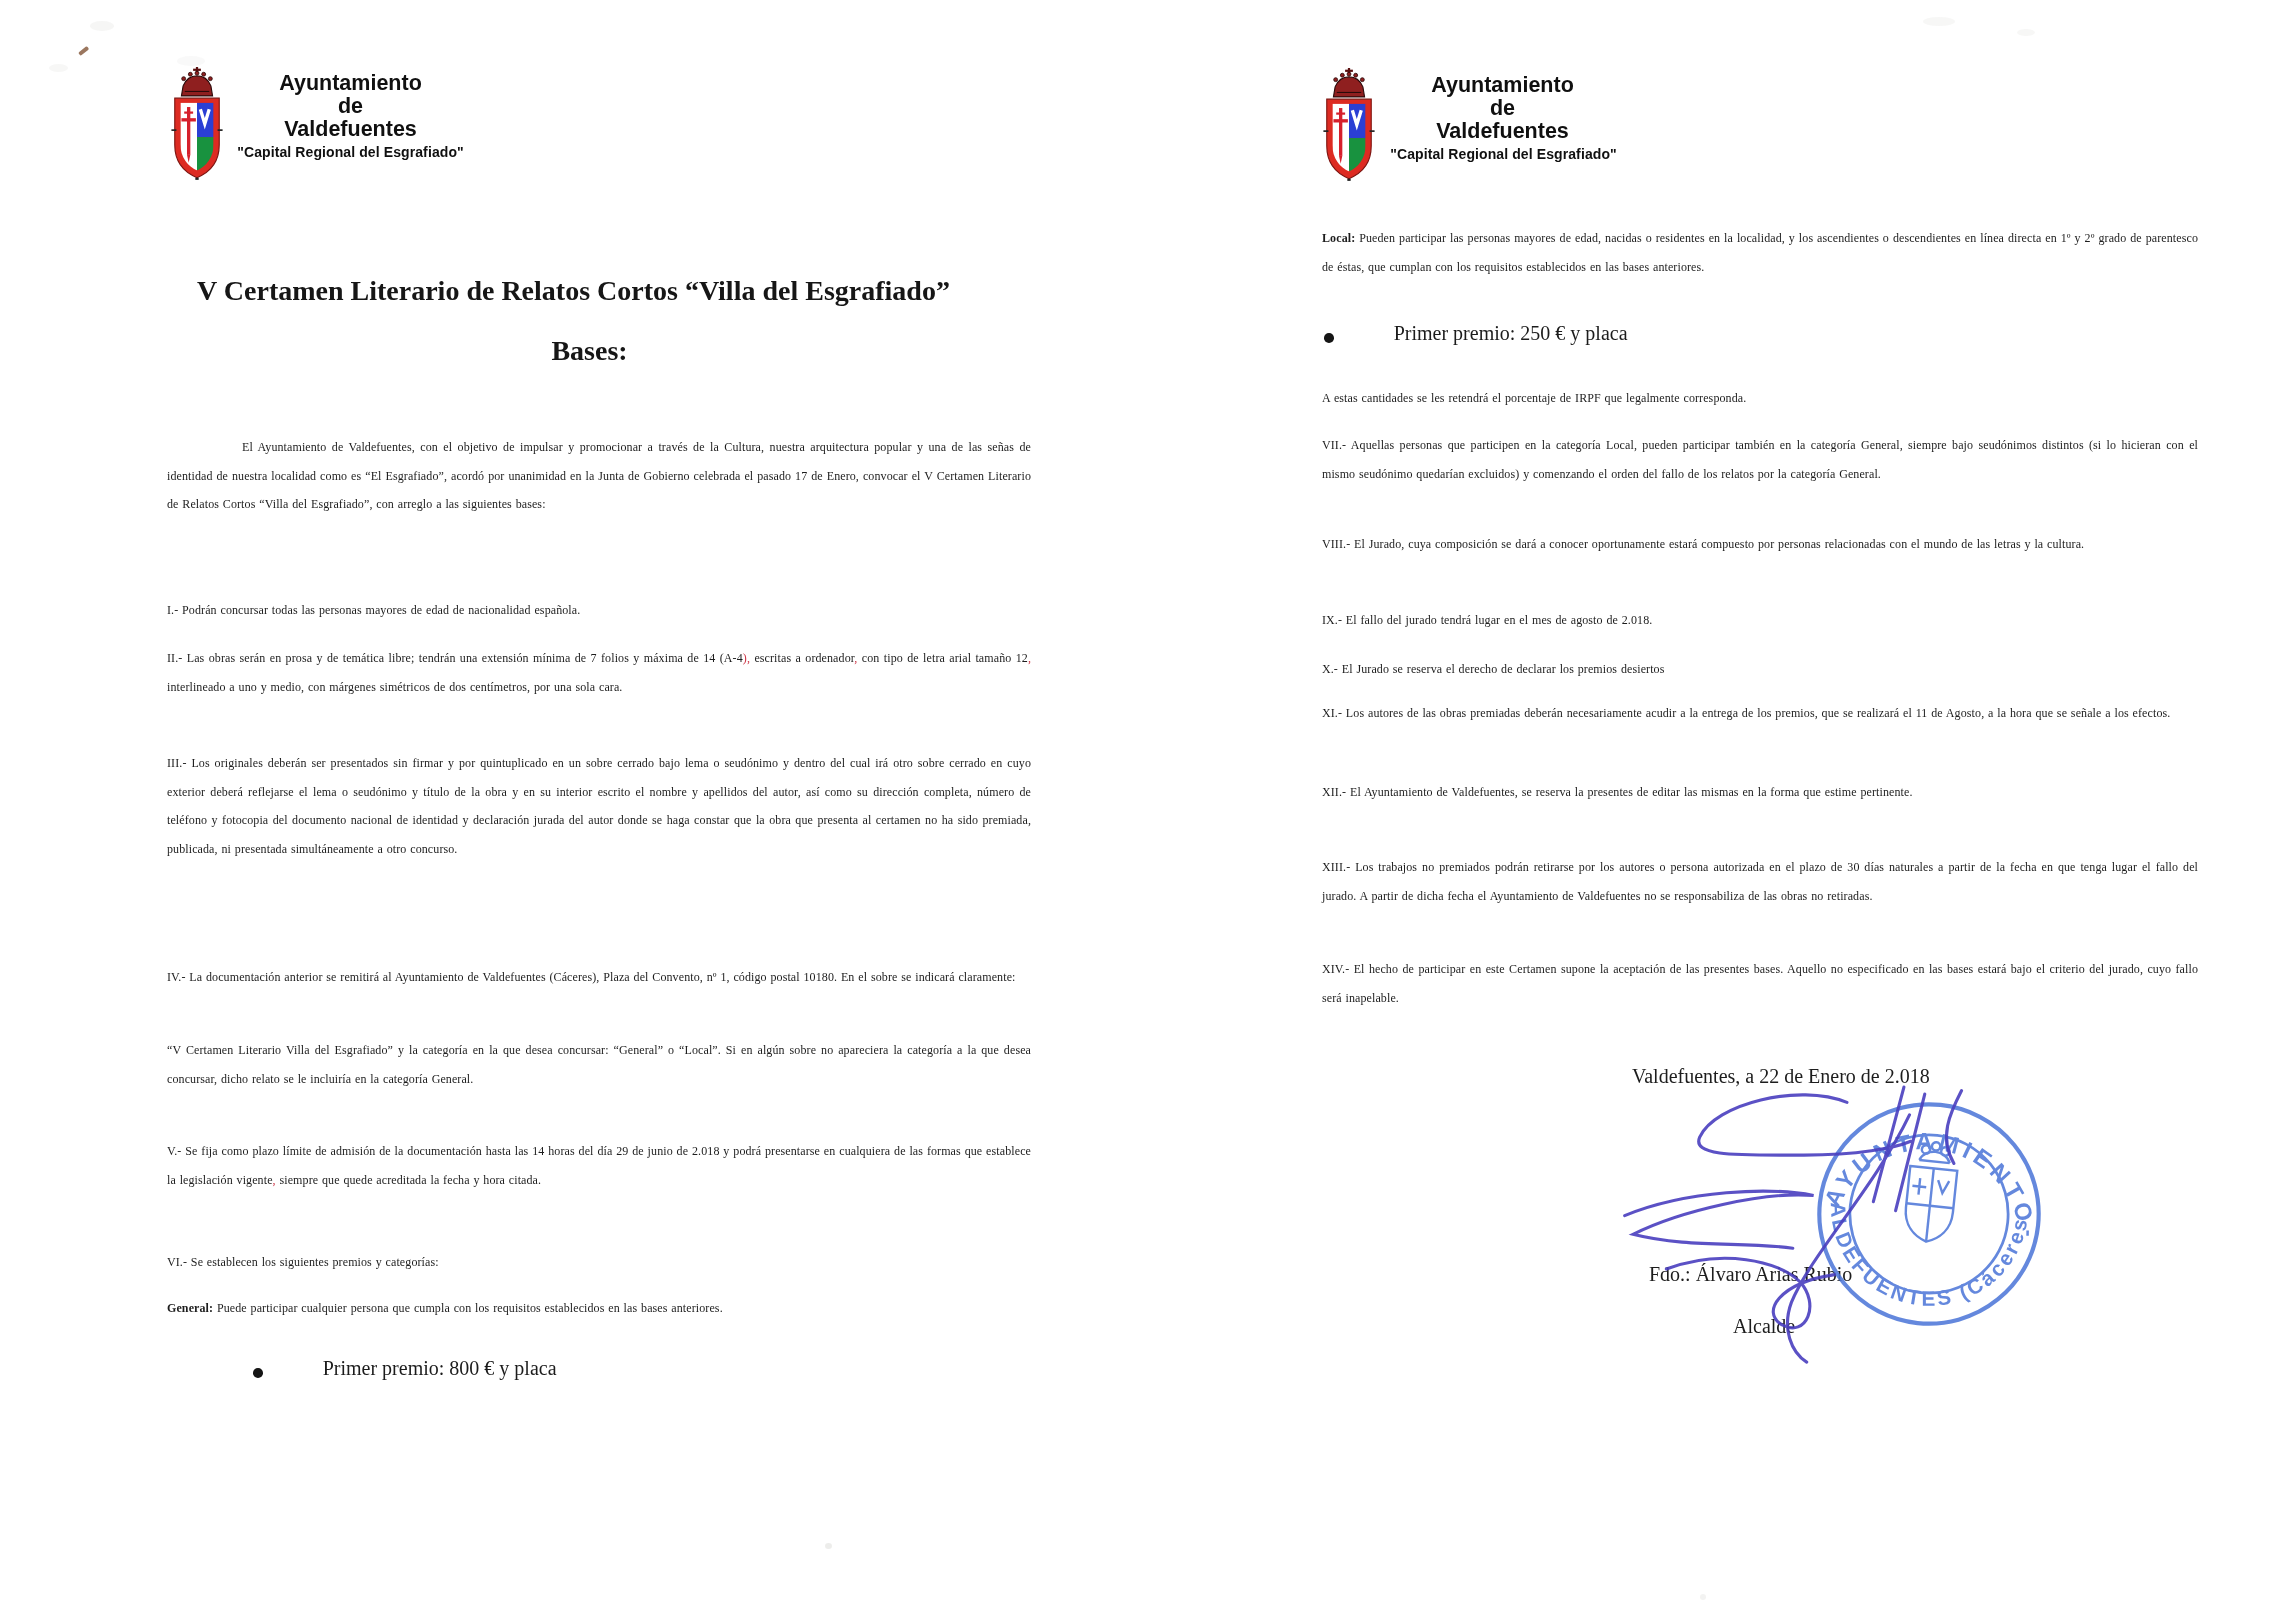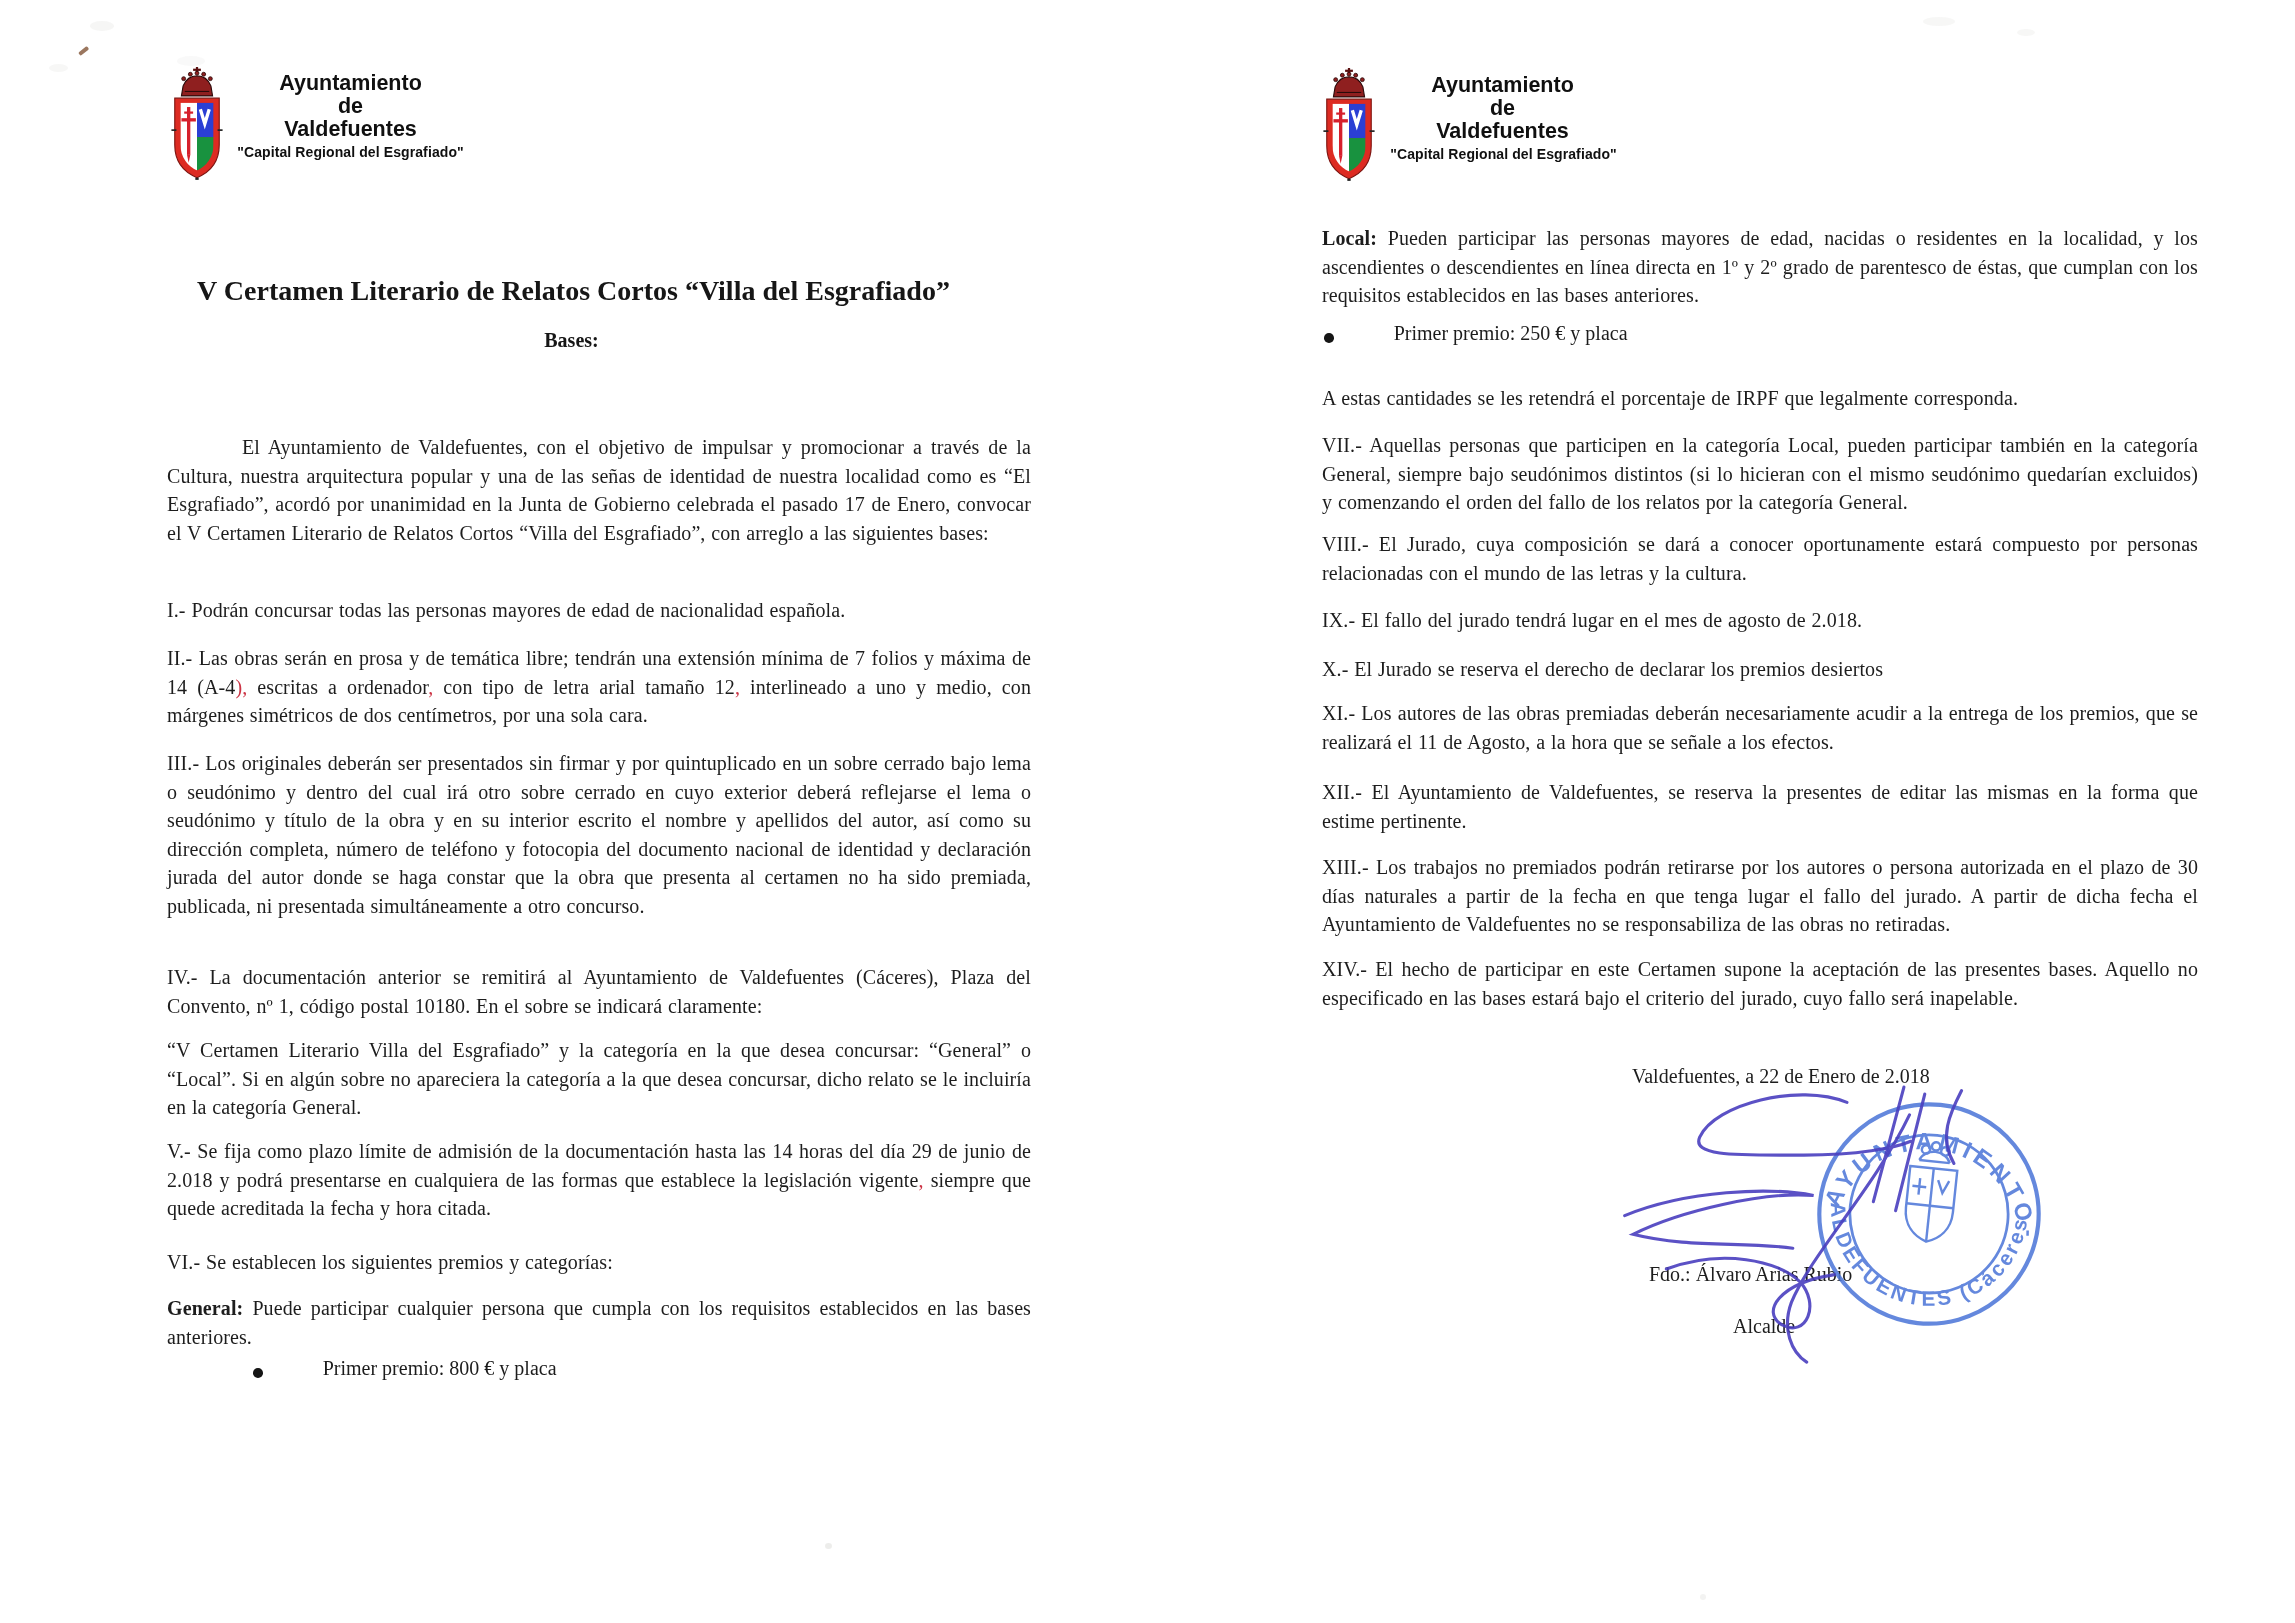--- a/index.html
+++ b/index.html
@@ -12,24 +12,24 @@
   
   .org-header{position:absolute;top:0;left:0;width:100%;height:208px;}
   .arms{position:absolute;}
   .org-text{position:absolute;text-align:center;font-family:"Liberation Sans","DejaVu Sans",sans-serif;
             font-weight:bold;color:#101010;}
   .org-line{font-size:21.5px;line-height:23px;}
   .org-tagline{font-size:14px;line-height:16.7px;margin-top:2.1px;letter-spacing:0.1px;}
 
   .title{position:absolute;left:115px;width:917px;text-align:center;font-weight:bold;
          font-size:28px;color:#161616;}
-  .bases{position:absolute;left:113px;width:917px;text-align:center;font-weight:bold;
-         font-size:20px;color:#161616;}
-
-  .para{position:absolute;font-size:20px;line-height:28.5px;text-align:justify;
+  .bases{position:absolute;left:131px;width:917px;text-align:center;font-weight:bold;
+         font-size:28px;color:#161616;}
+
+  .para{position:absolute;font-size:12px;line-height:28.5px;text-align:justify;
         letter-spacing:0.1px;word-spacing:0.7px;color:#1d1d1d;margin-top:16px;}
   .lcol{left:167px;width:864px;}
   .rcol{left:174px;width:876px;}
   .indent{text-indent:75px;}
   .b{font-weight:bold;}
   .red{color:#cc3344;}
 
   .bullet-row{position:absolute;display:flex;align-items:center;font-size:20px;line-height:28.5px;}
   .dot{width:9.7px;height:9.7px;border-radius:50%;background:#151515;margin-top:9px;flex:0 0 auto;}
   .bullet-gap{width:60px;flex:0 0 auto;}

